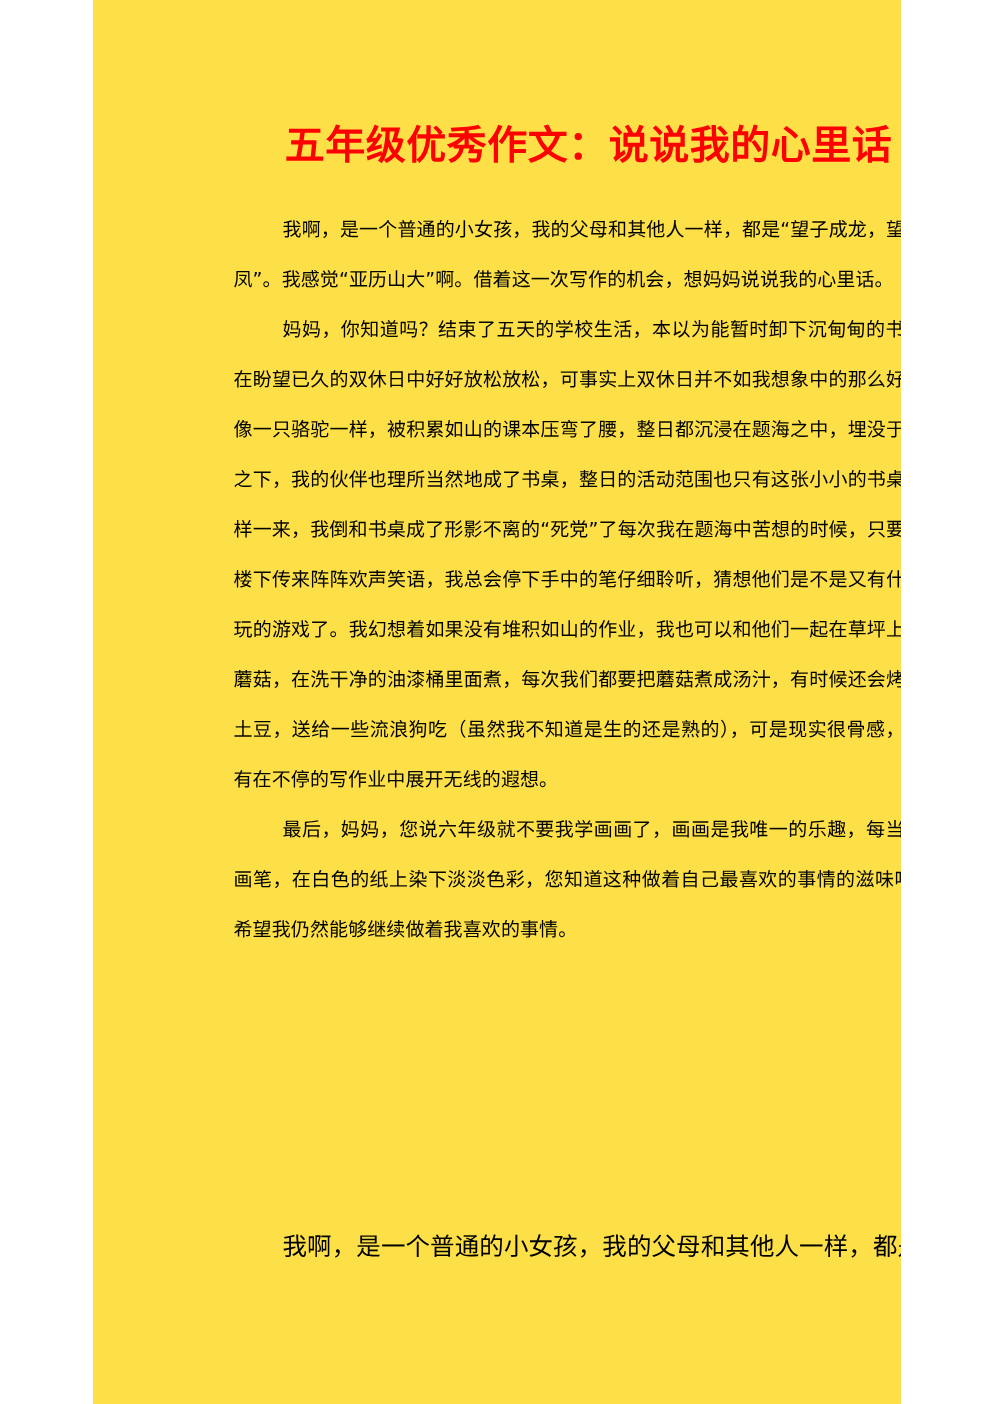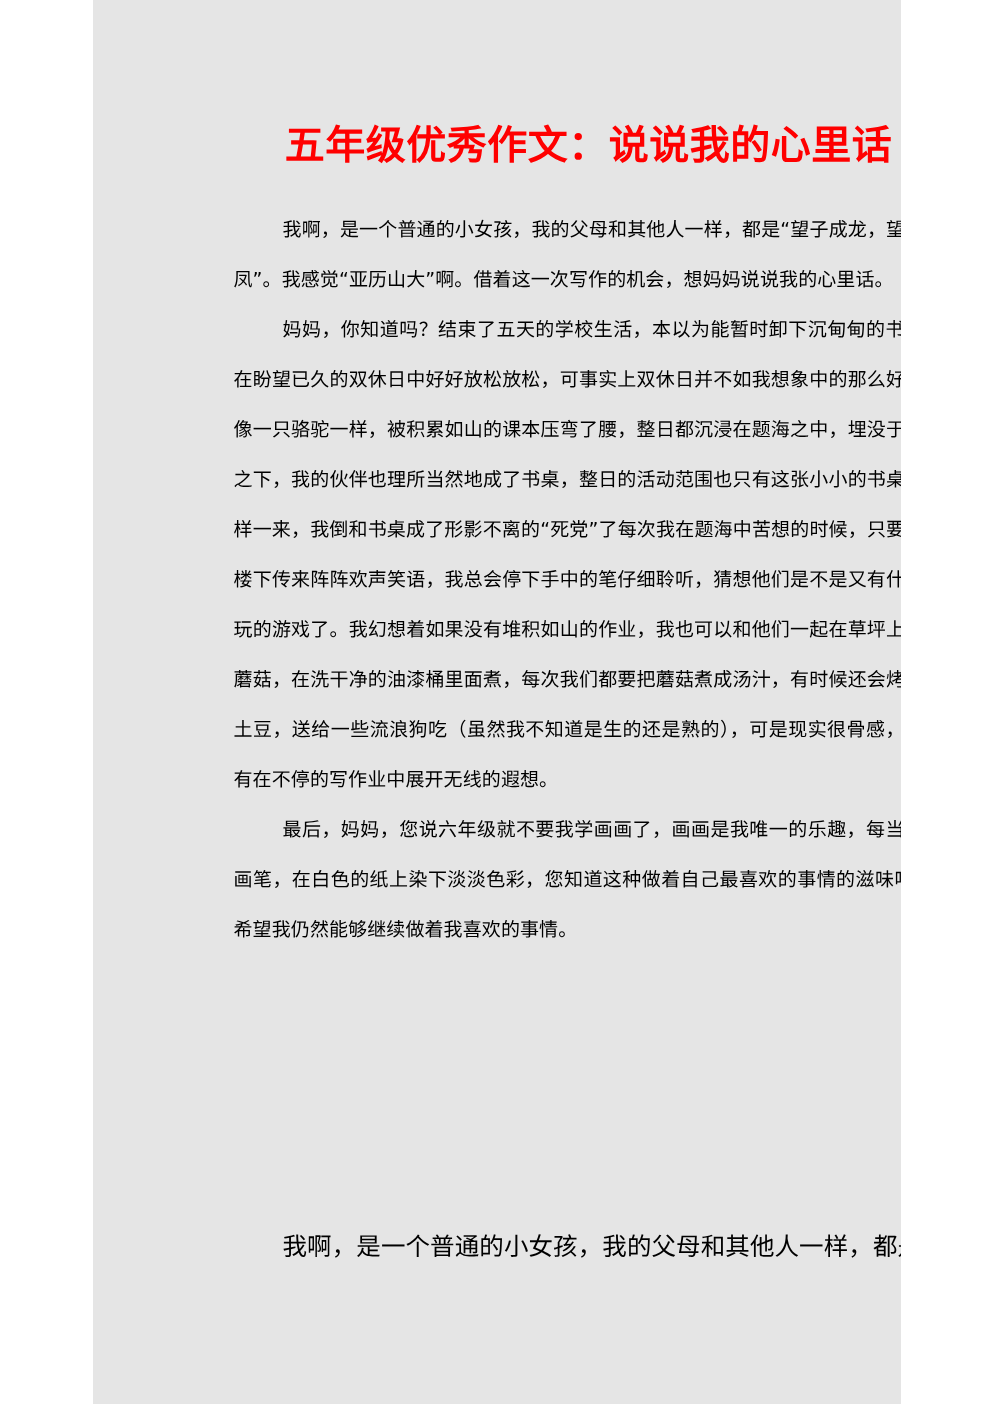--- a/index.html
+++ b/index.html
@@ -10,21 +10,21 @@
   }
   body {
     font-family: "DejaVu Sans", "Liberation Sans", sans-serif;
     color: #000000;
   }
   .page {
     position: relative;
     width: 808px;
     height: 1404px;
     margin: 0 auto;
-    background: #e5e5e5;
+    background: #fde047;
     overflow: hidden;
     box-sizing: border-box;
   }
   .content {
     position: absolute;
     left: 141px;
     top: 0;
     width: 710px;
   }
   .doc-title {

